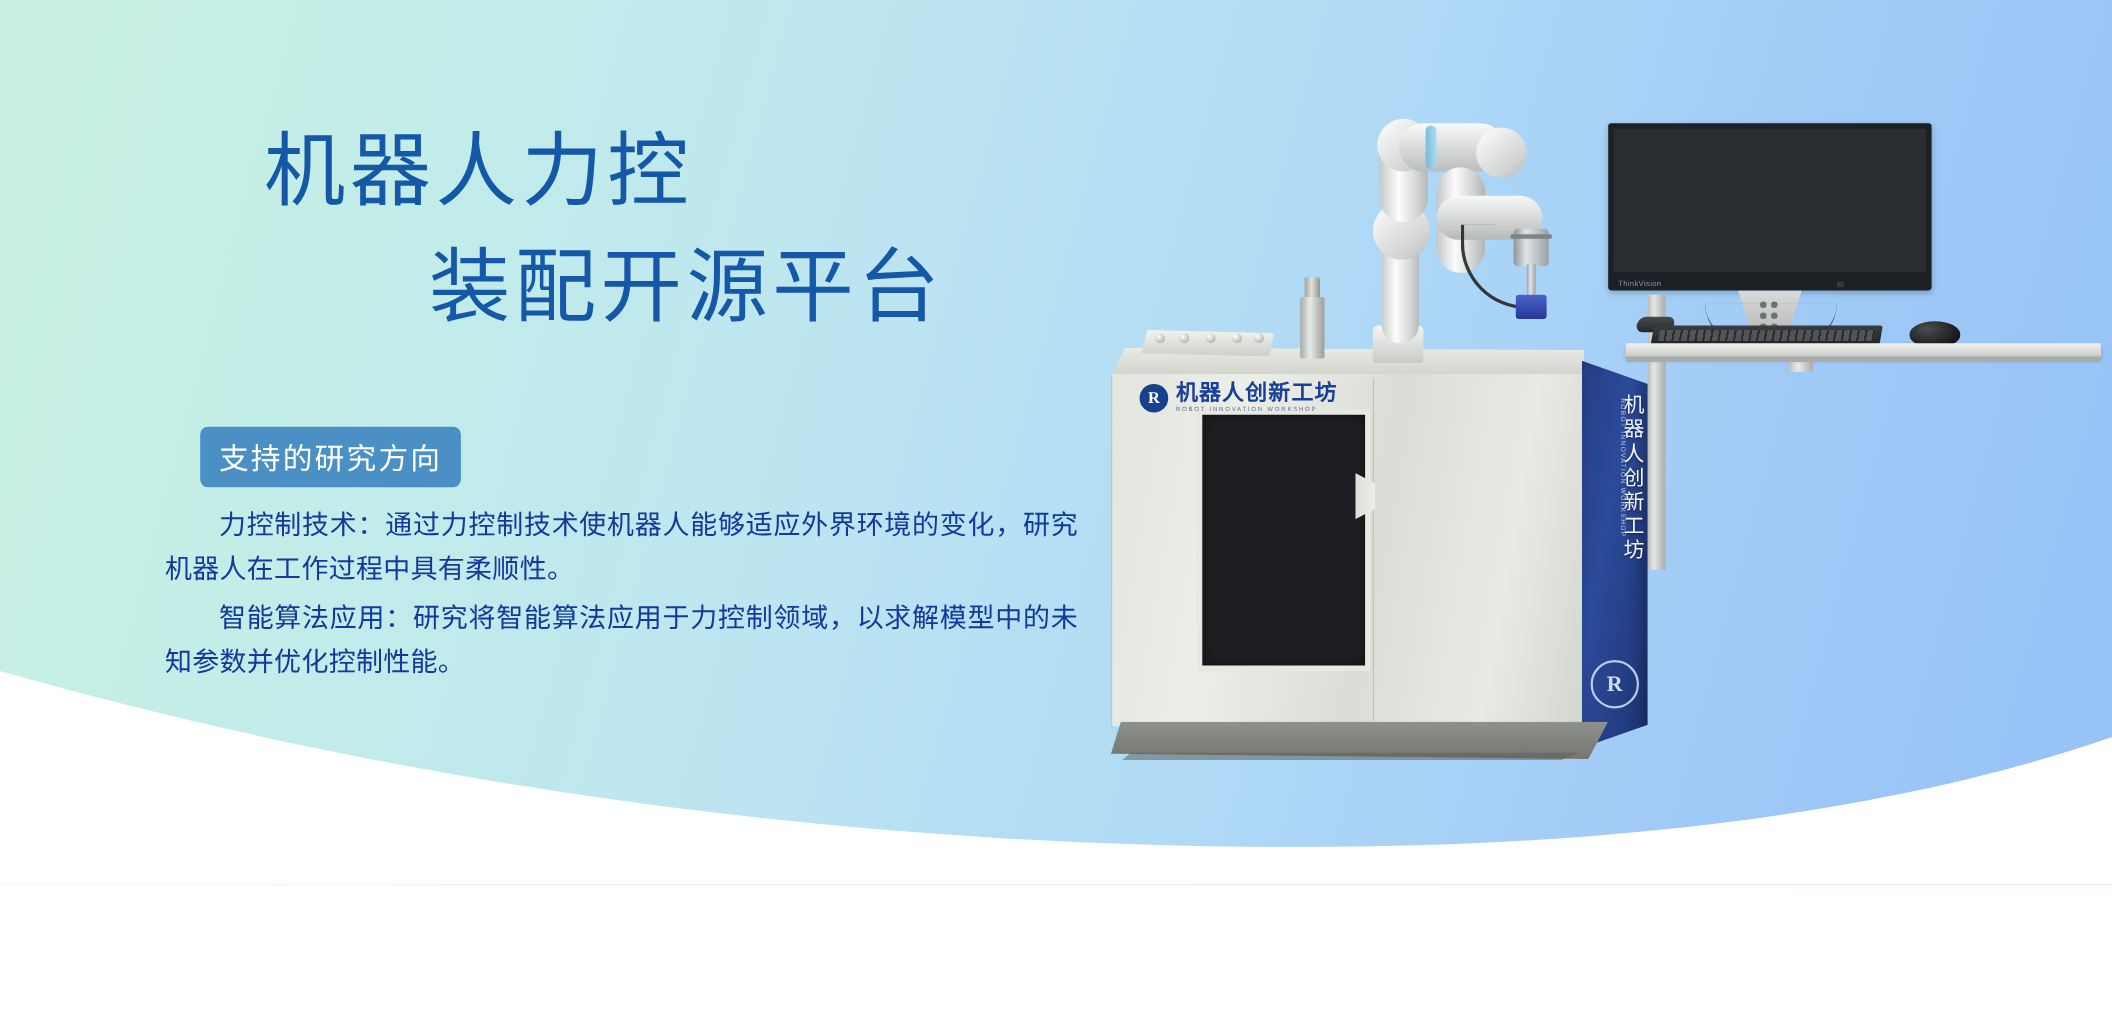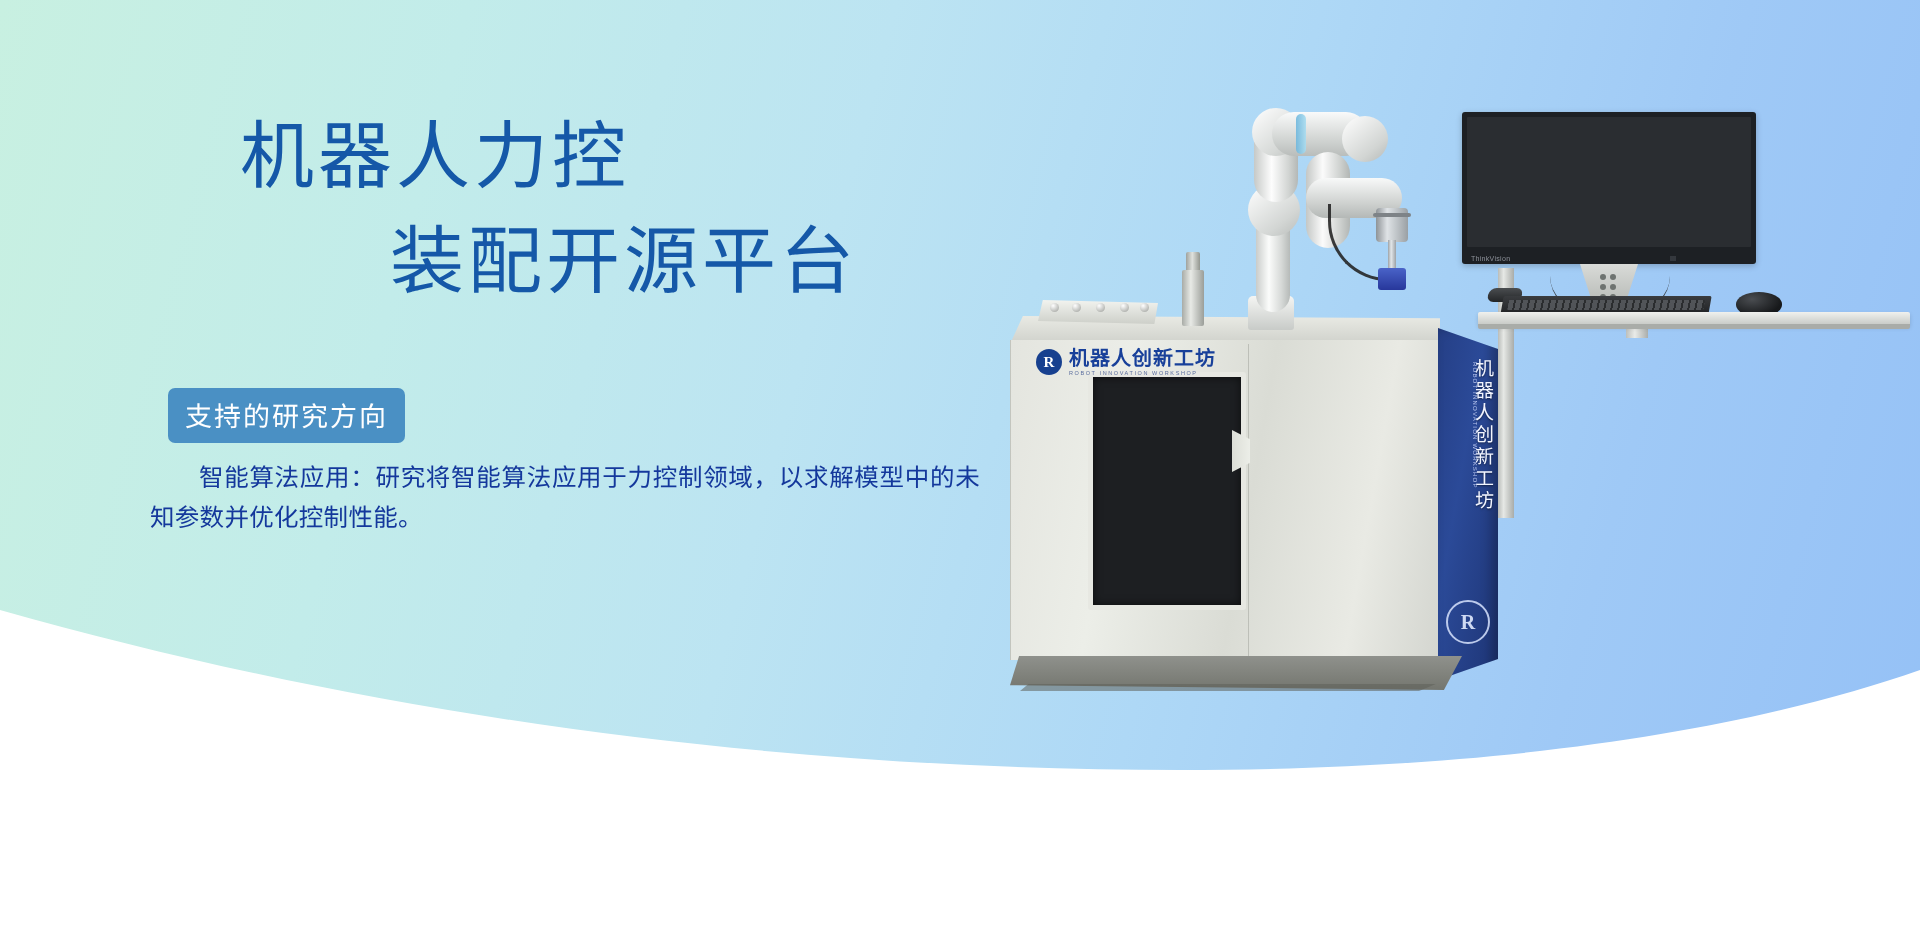--- a/index.html
+++ b/index.html
@@ -27,21 +27,21 @@
   .title{
     position:absolute;left:150px;top:105px;width:820px;
     color:#1558a8;font-size:74px;line-height:1.42;
     letter-spacing:4px;font-weight:400;
     font-family:"Liberation Serif","DejaVu Serif",serif;
   }
   .title .l1{display:block;padding-left:90px;}
   .title .l2{display:block;padding-left:240px;}
 
   .badge{
-    position:absolute;left:168px;top:388px;
+    position:absolute;left:182px;top:388px;
     background:#4a90c4;color:#ffffff;
     font-size:27px;letter-spacing:2px;
     padding:7px 17px 9px 17px;border-radius:7px;
     display:inline-block;
     font-family:"Liberation Serif","DejaVu Serif",serif;
   }
 
   .paras{
     position:absolute;left:150px;top:458px;width:830px;
     color:#14389c;font-size:24.5px;line-height:1.62;
@@ -336,20 +336,21 @@
   <div class="copy">
 
     <div class="title">
       <span class="l1">机器人力控</span>
       <span class="l2">装配开源平台</span>
     </div>
 
     <div class="badge">支持的研究方向</div>
 
     <div class="paras">
+      <p>力控制技术：通过力控制技术使机器人能够适应外界环境的变化，研究机器人在工作过程中具有柔顺性。</p>
       <p>智能算法应用：研究将智能算法应用于力控制领域，以求解模型中的未知参数并优化控制性能。</p>
     </div>
   </div>
 
   <div class="scrolldown">
     <svg width="26" height="46" viewBox="0 0 26 46">
       <line x1="13" y1="3" x2="13" y2="40" stroke="#6dc08a" stroke-width="3" stroke-linecap="round"></line>
       <polyline points="4,31 13,41 22,31" fill="none" stroke="#6dc08a" stroke-width="3" stroke-linecap="round" stroke-linejoin="round"></polyline>
     </svg>
   </div>

